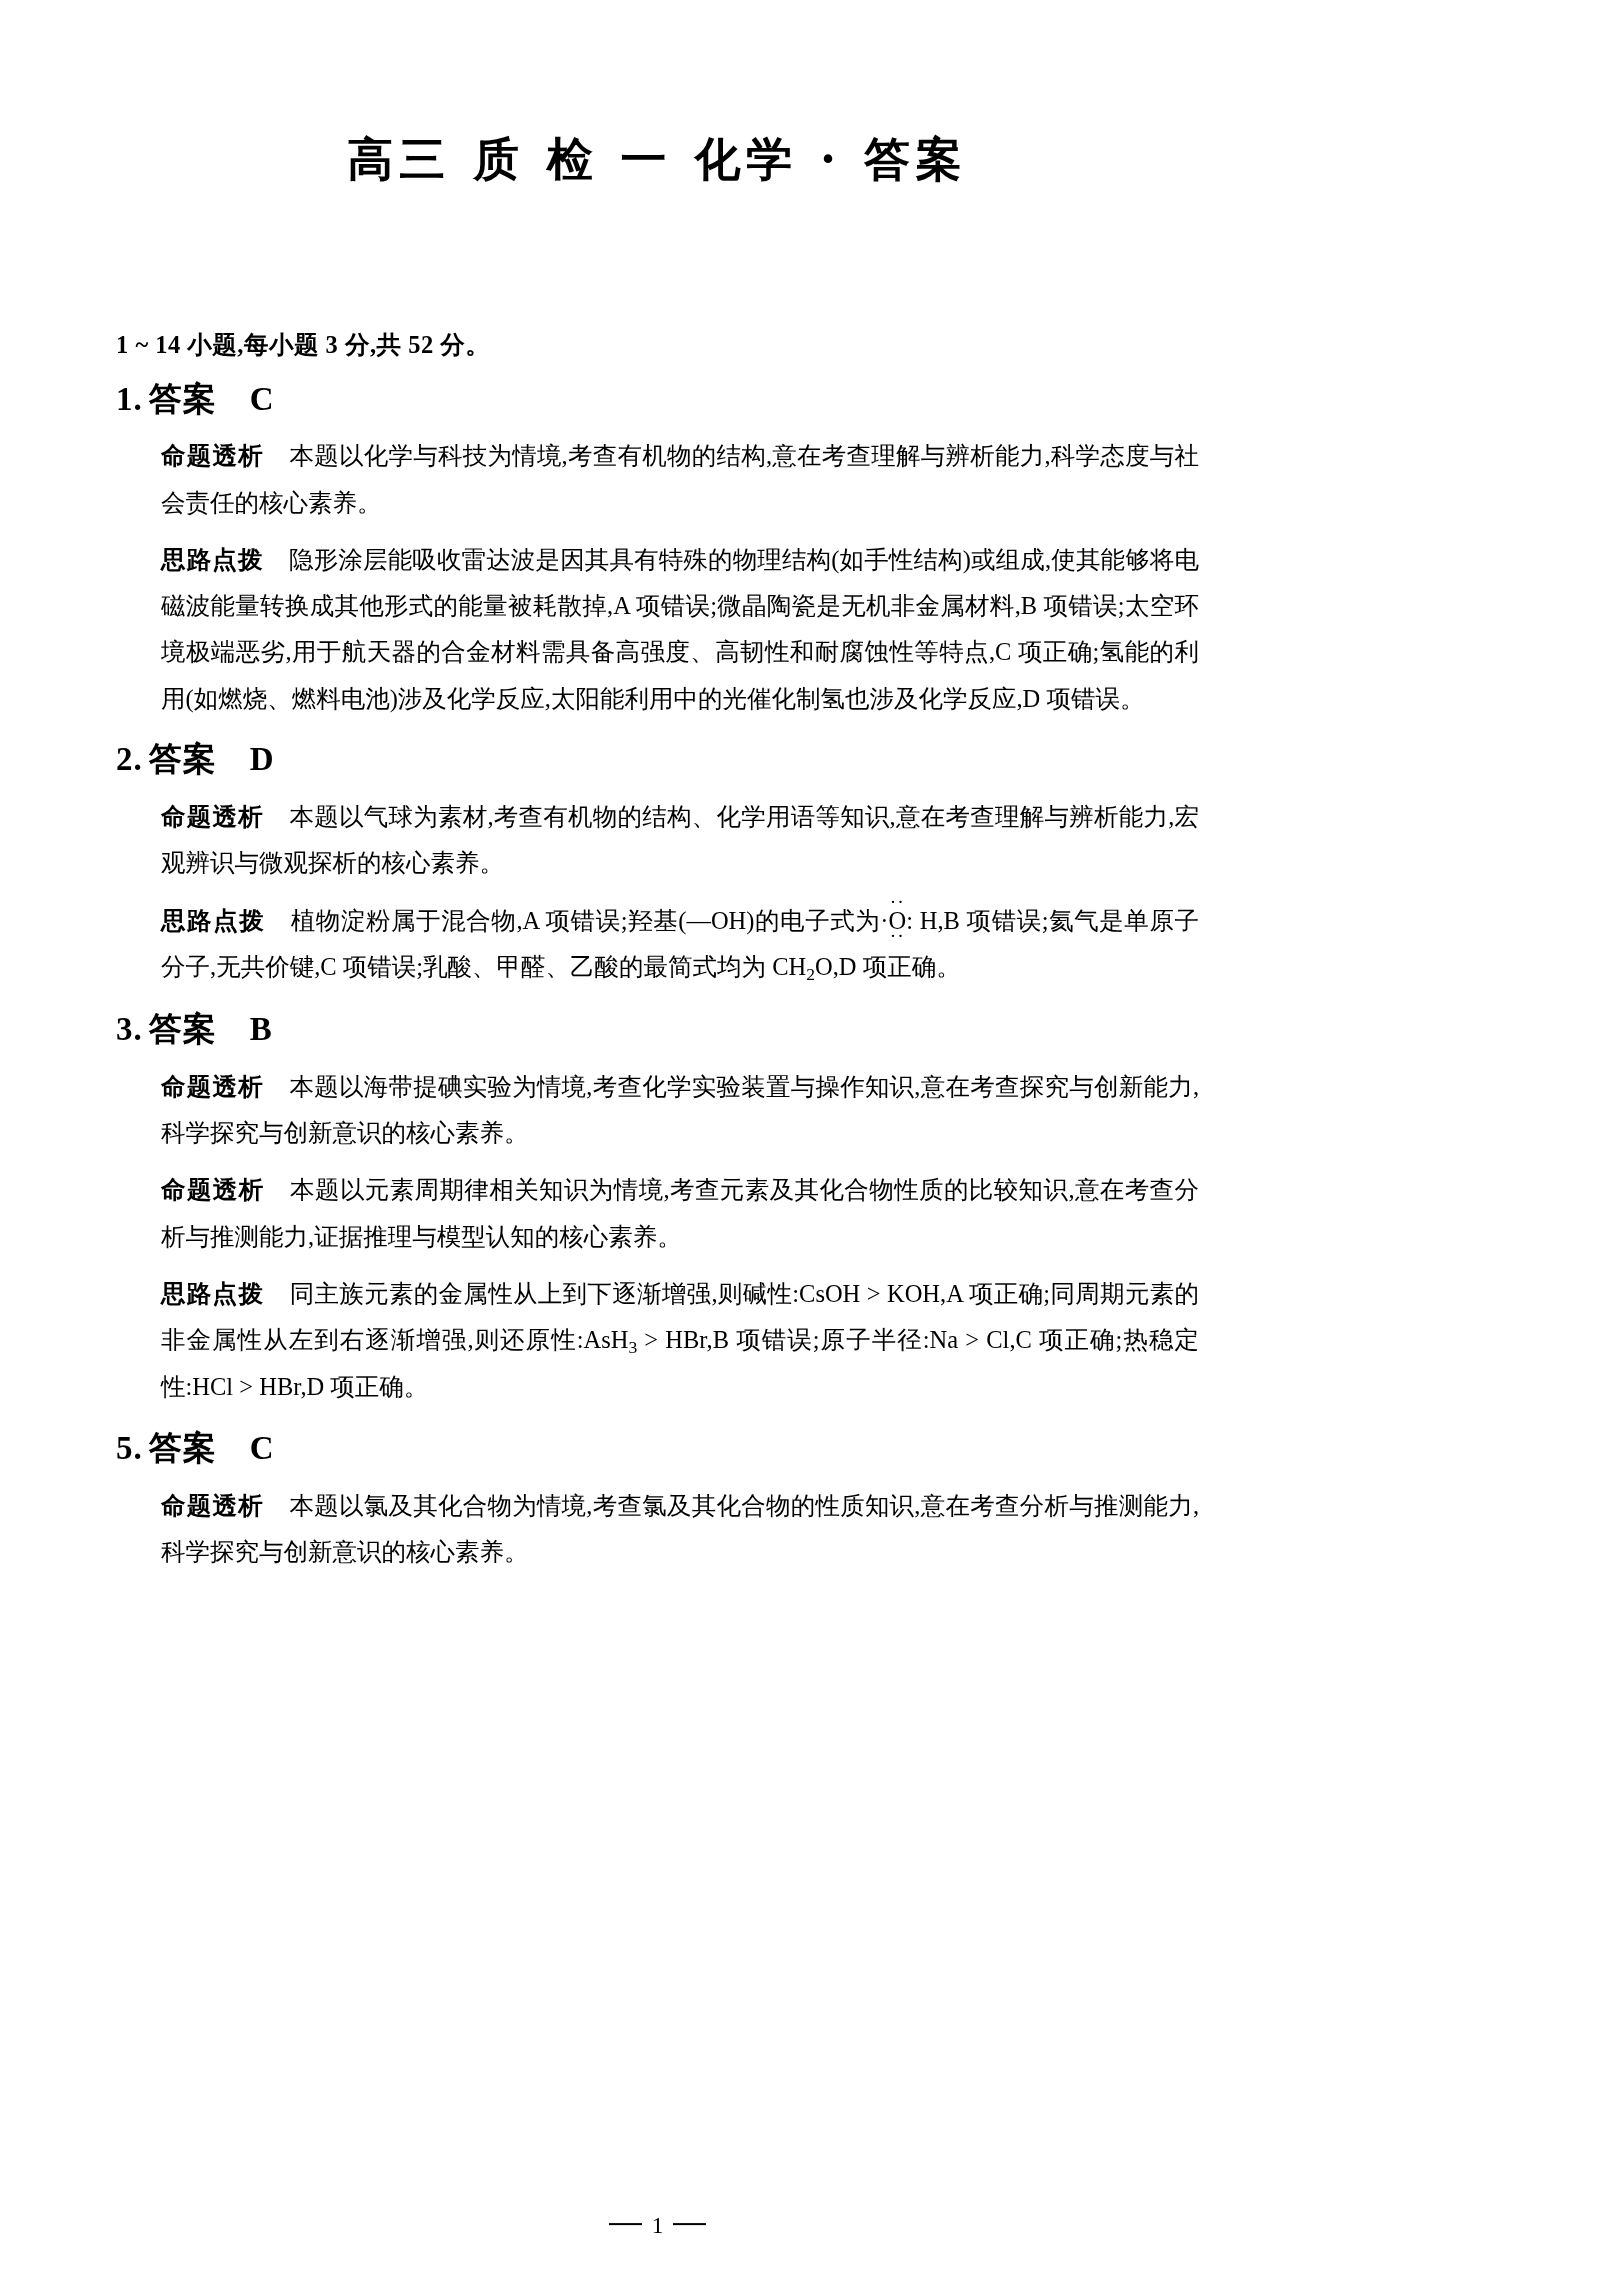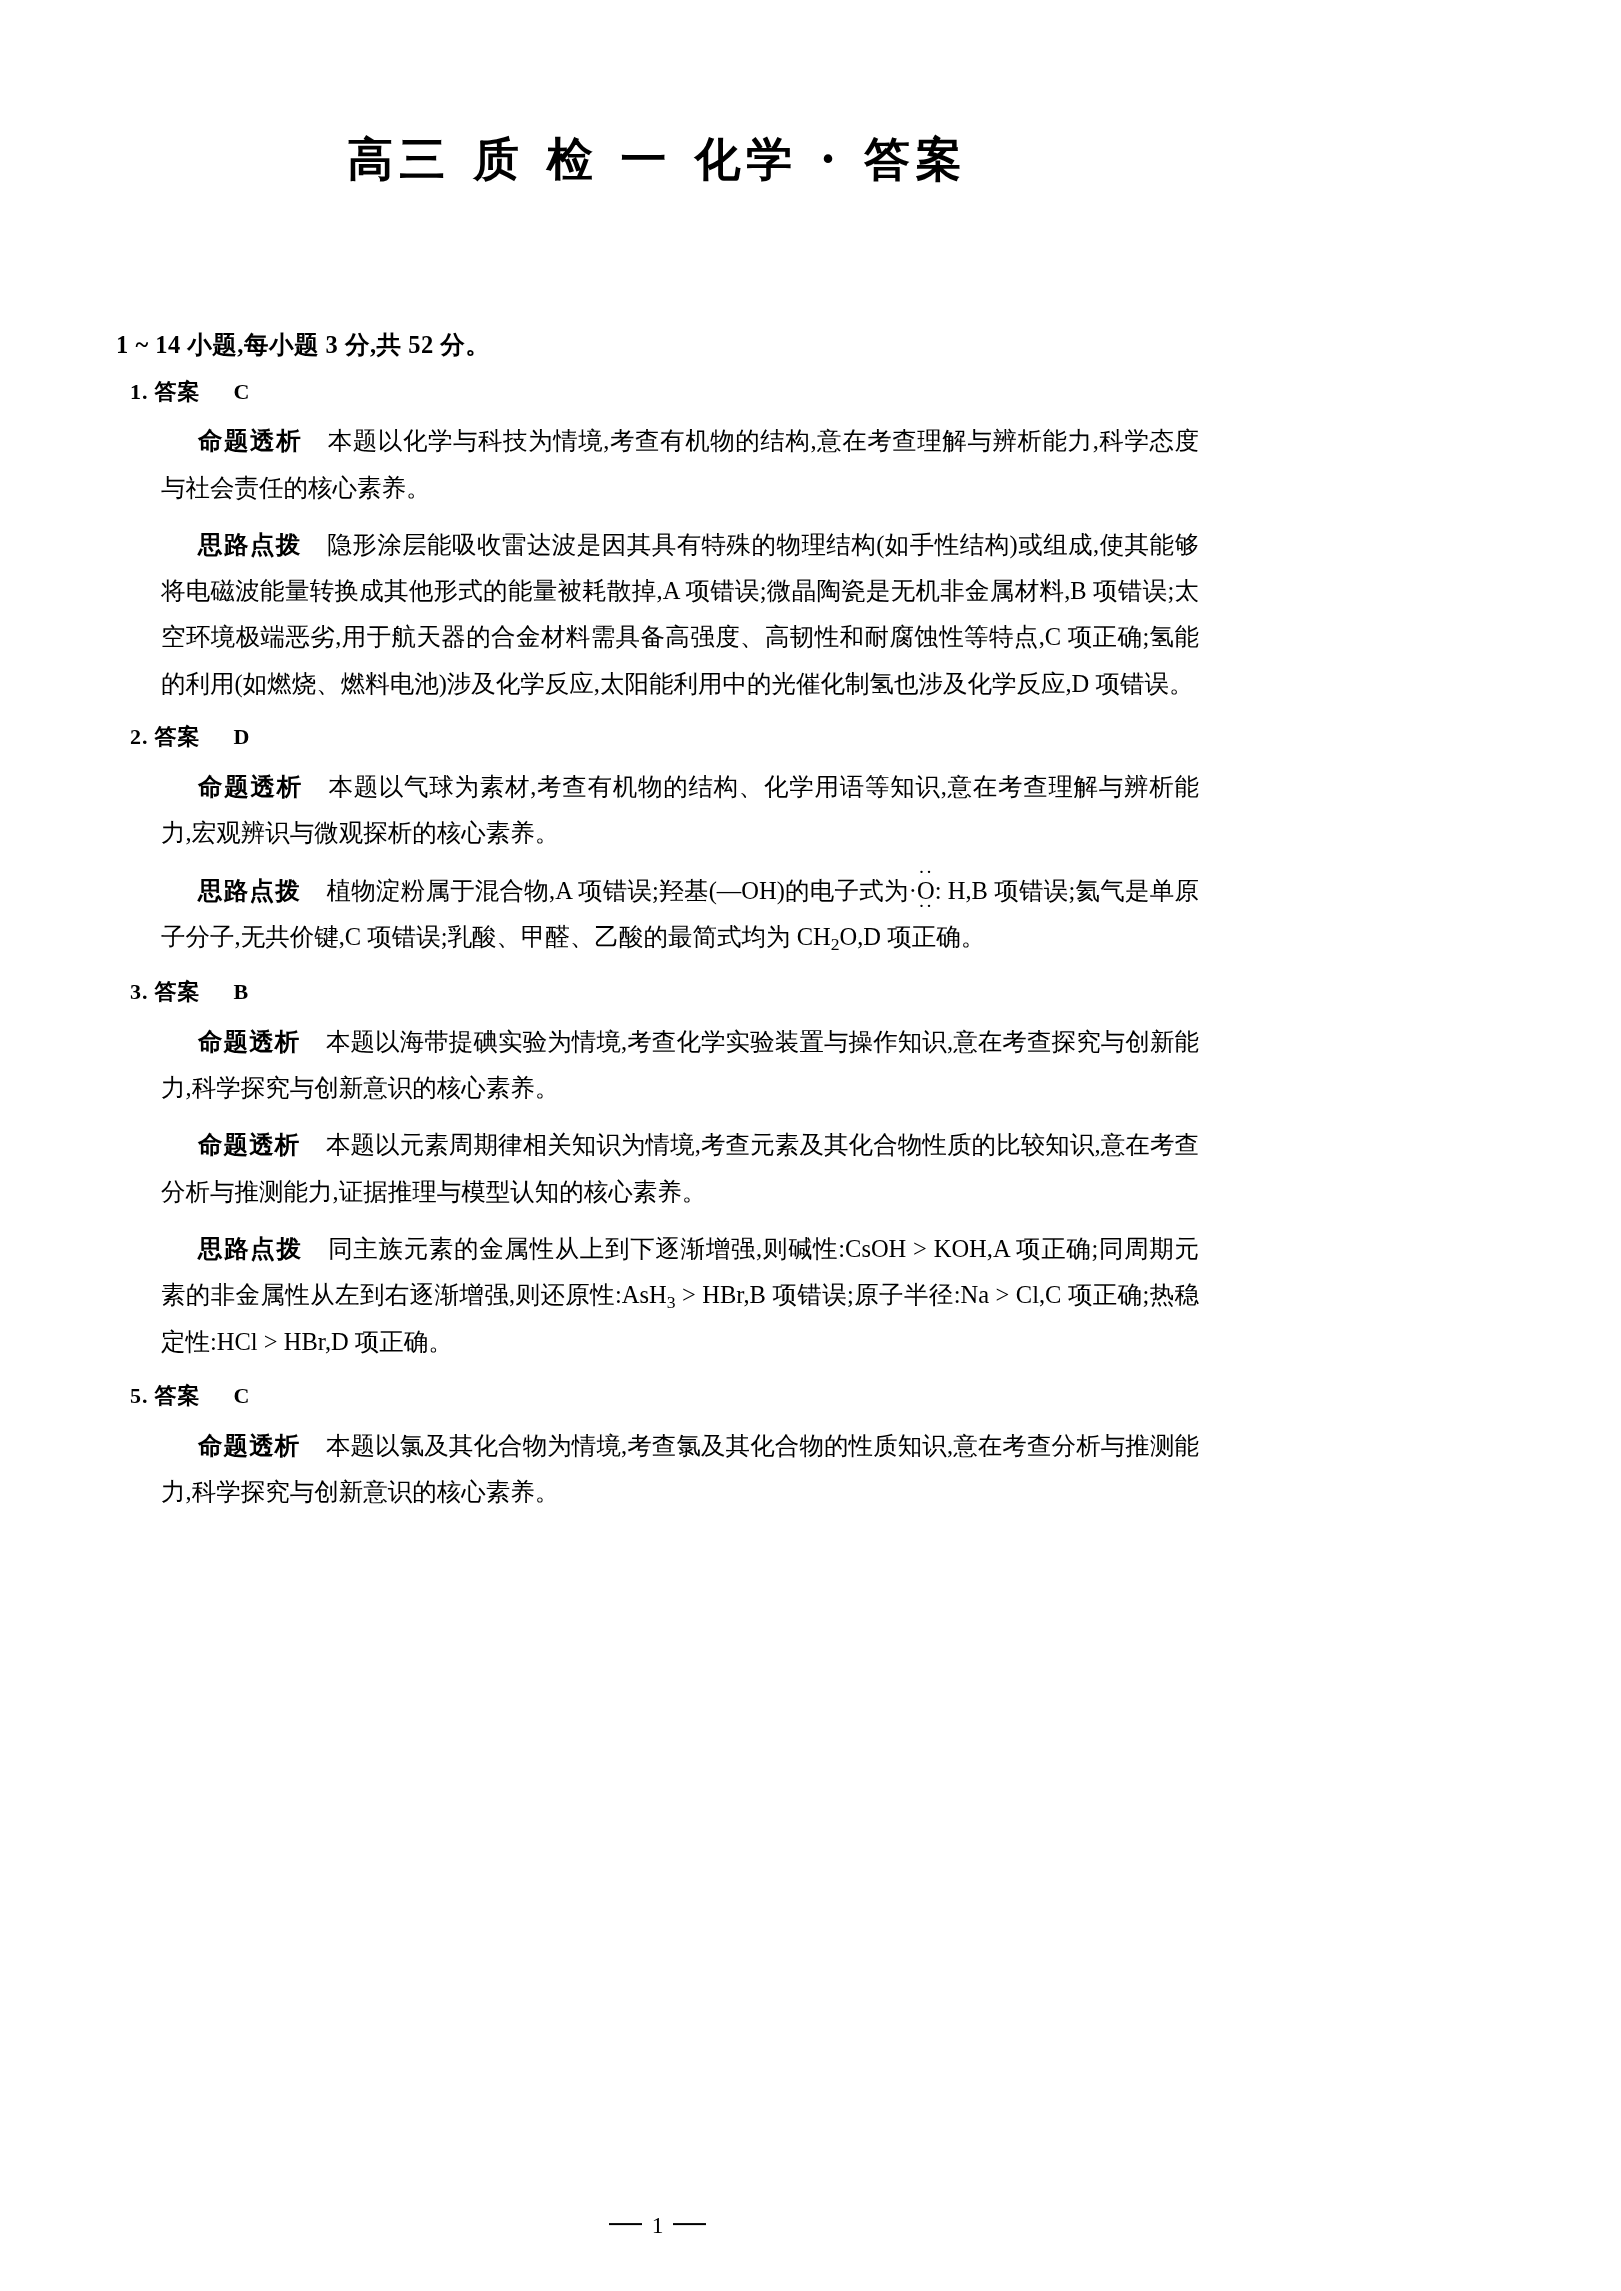--- a/index.html
+++ b/index.html
@@ -30,24 +30,23 @@
     font-family: "DejaVu Serif", "Liberation Serif", serif;
   }
   .section-head {
     margin-top: 137px;
     font-size: 24.5px;
     font-weight: bold;
     letter-spacing: 0.5px;
   }
   .qline {
     margin-top: 15.7px;
-    font-size: 22px;
+    font-size: 33px;
     font-weight: bold;
     letter-spacing: 1px;
-    margin-left: 14px;
   }
   .qline .qnum {
     display: inline-block;
   }
   .qline .alabel {
     margin-left: 5.9px;
   }
   .qline .aval {
     margin-left: 33px;
     font-weight: bold;
@@ -58,21 +57,20 @@
     line-height: 1.88;
     text-align: justify;
     text-justify: inter-ideograph;
     padding-left: 45px;
     text-indent: 0;
   }
   .para .tag {
     font-weight: bold;
     letter-spacing: 1px;
     margin-right: 25.5px;
-    margin-left: 37px;
   }
   .footer {
     position: absolute;
     left: 0;
     right: 0;
     bottom: 53px;
     text-align: center;
     font-size: 23.5px;
   }
   .footer .dash {

